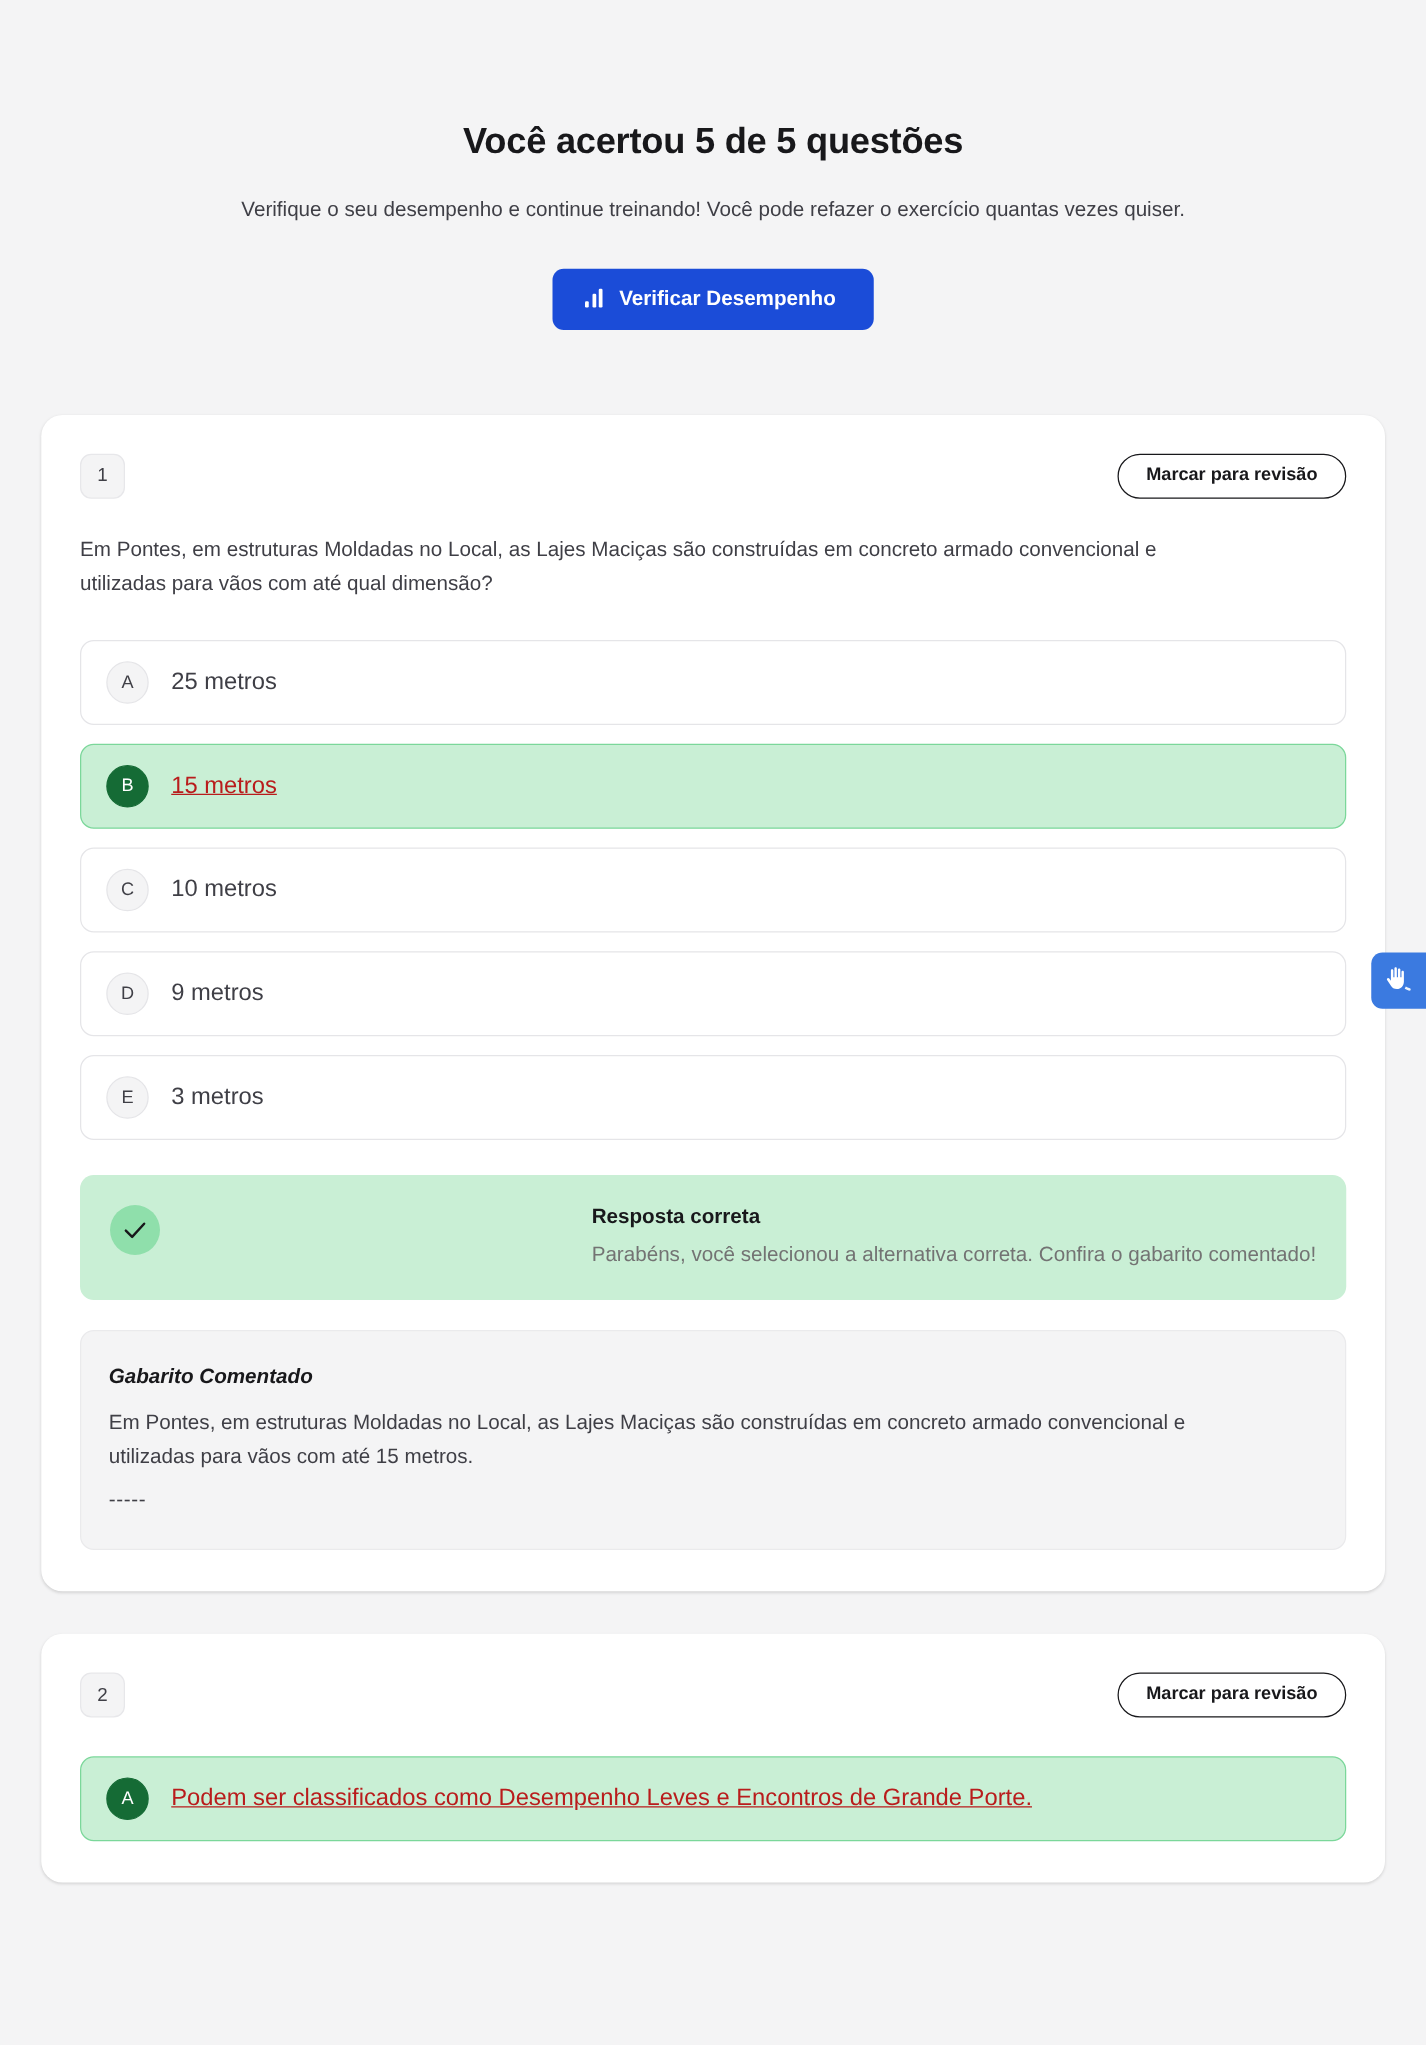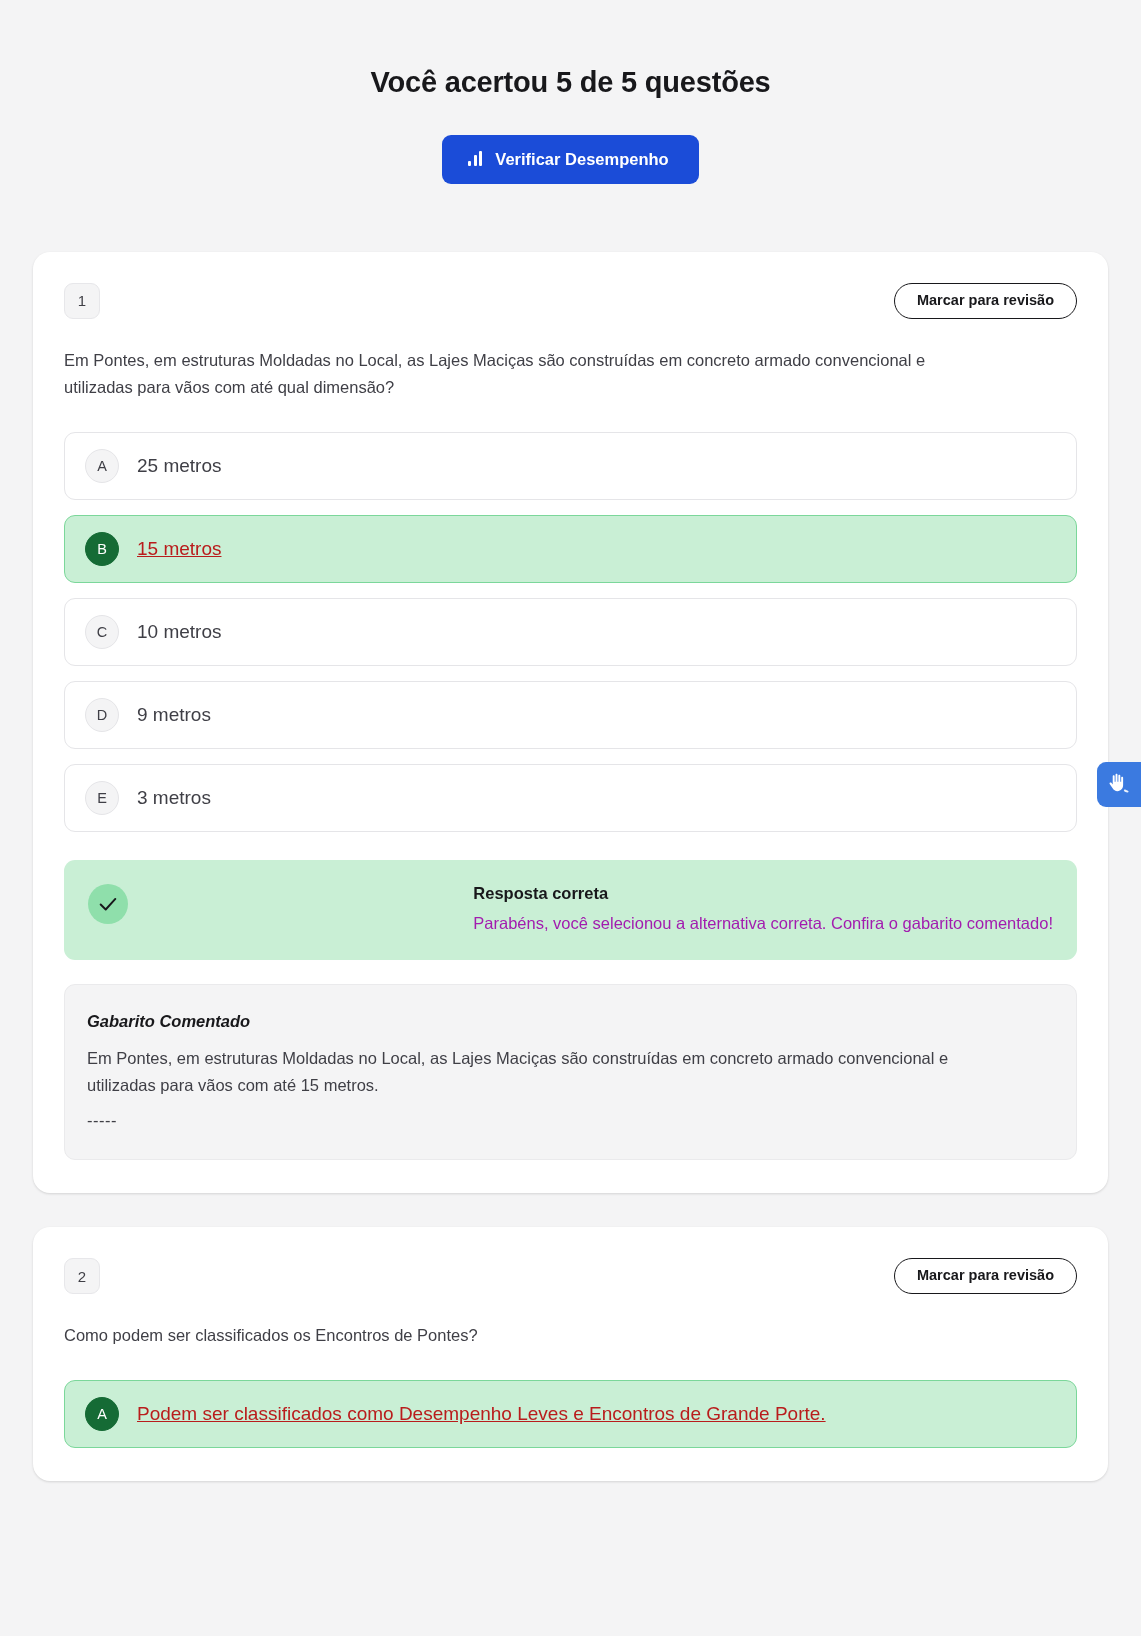--- a/index.html
+++ b/index.html
@@ -10,21 +10,21 @@
     background: #f4f4f5;
     font-family: "Liberation Sans", sans-serif;
     -webkit-font-smoothing: antialiased;
   }
 
   .page {
     position: relative;
     width: 1141px;
     min-height: 1636px;
     overflow: hidden;
-    padding-top: 64px;
+    padding-top: 95px;
   }
 
   
   .header { text-align: center; padding: 0 40px; }
 
   .header-title {
     font-size: 29px;
     font-weight: 700;
     color: #18181b;
     letter-spacing: -0.2px;
@@ -187,21 +187,21 @@
   .feedback-title {
     font-size: 16.5px;
     font-weight: 700;
     color: #18181b;
     line-height: 1.35;
   }
 
   .feedback-body {
     margin-top: 8px;
     font-size: 16.5px;
-    color: #a21caf;
+    color: #737373;
     line-height: 1.45;
   }
 
   
   .gabarito {
     margin-top: 24px;
     background: #f4f4f5;
     border: 1px solid #eaeaec;
     border-radius: 11px;
     padding: 25px 24px 27px 22px;
@@ -247,20 +247,21 @@
   }
   .a11y-widget svg { display: block; }
 </style>
 </head>
 <body>
 
 <div class="page">
 
   <div class="header">
     <h1 class="header-title">Você acertou 5 de 5 questões</h1>
+    <p class="header-sub">Verifique o seu desempenho e continue treinando! Você pode refazer o exercício quantas vezes quiser.</p>
 
     <div class="perf-btn-wrap">
       <button class="perf-btn">
         <span class="bars-icon">
             <i></i>
             <i></i>
             <i></i>
           </span>
         <span>Verificar Desempenho</span>
       </button>
@@ -318,21 +319,20 @@
         <div class="gabarito-dashes">-----</div>
       </div>
     </div>
 
     <div class="card">
       <div class="card-top">
         <div class="q-number">2</div>
         <button class="review-btn">Marcar para revisão</button>
       </div>
 
-      <p class="q-text">Como podem ser classificados os Encontros de Pontes?</p>
 
       <div class="options">
         <div class="option correct">
           <span class="opt-letter">A</span>
           <span class="opt-text">Podem ser classificados como Desempenho Leves e Encontros de Grande Porte.</span>
         </div>
       </div>
     </div>
 
   </div>

